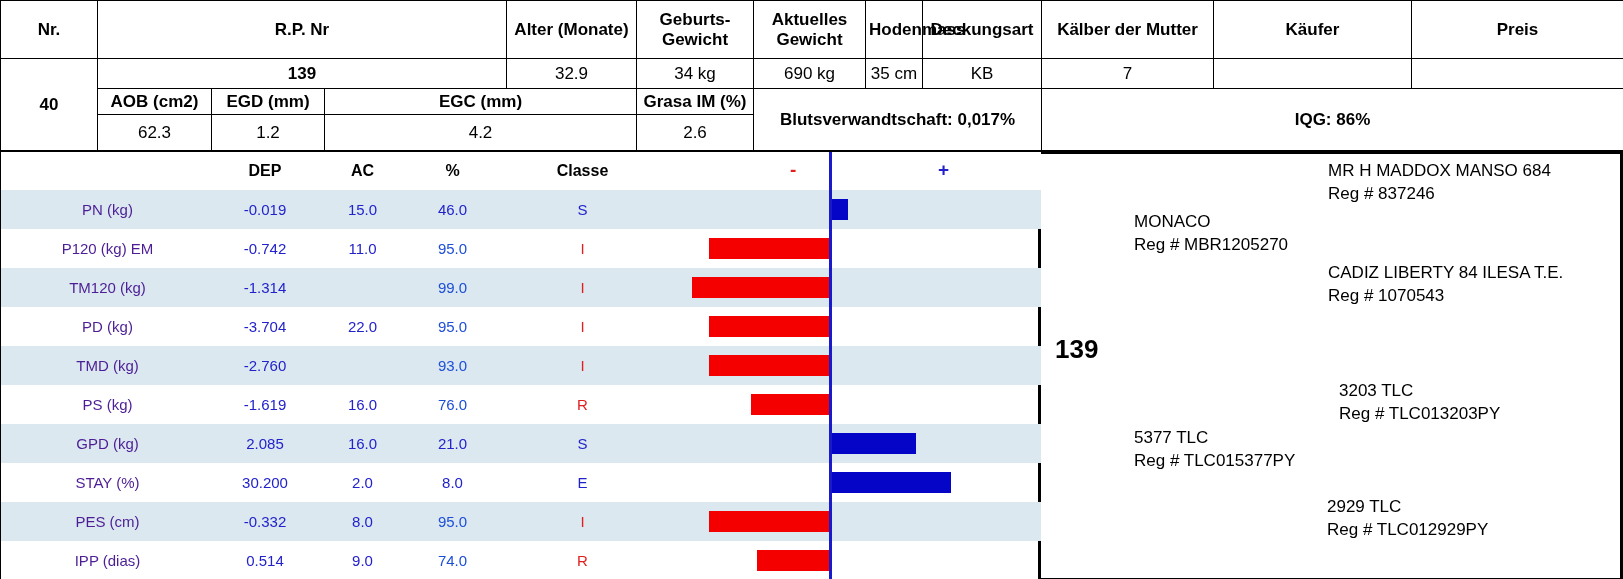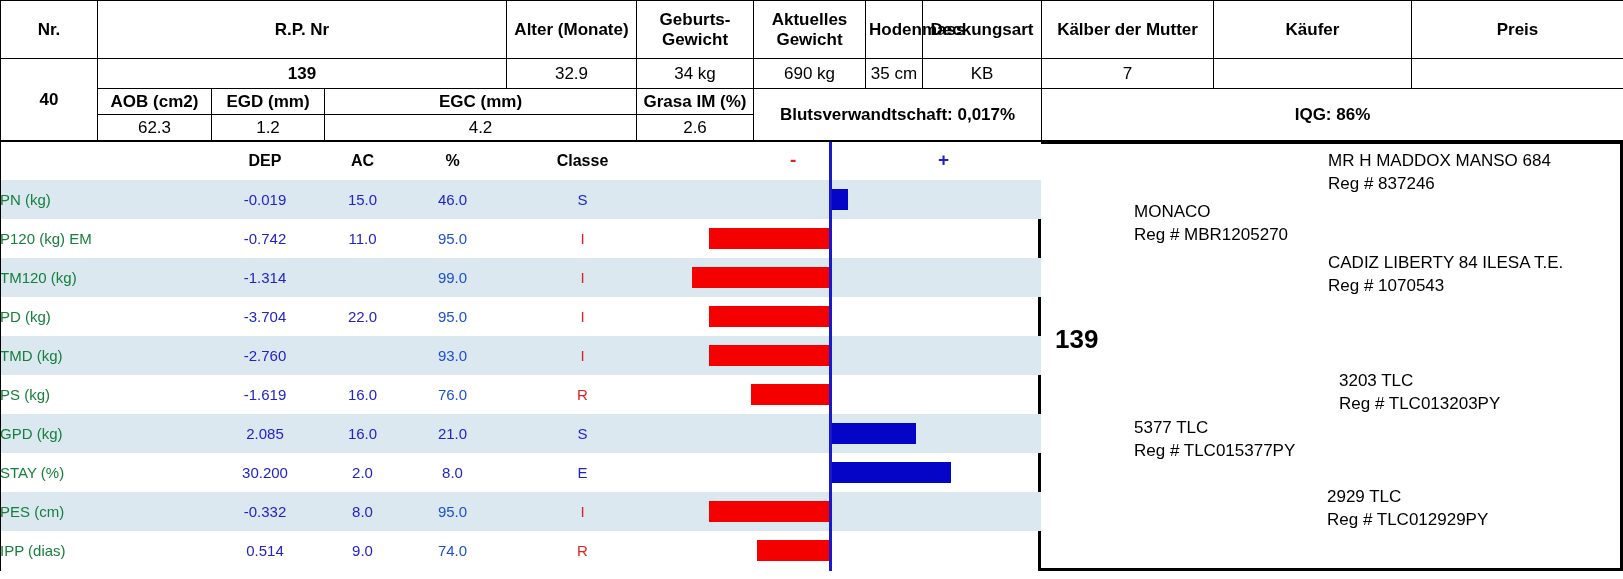--- a/index.html
+++ b/index.html
@@ -25,21 +25,21 @@
     border: 1px solid #000;
     text-align: center;
     vertical-align: middle;
     font-size: 17px;
     padding: 2px 3px;
   }
   table.hdr th { font-weight: bold; }
   .h-row1 th { height: 58px; line-height: 1.15; }
   .h-row2 td { height: 30px; }
   .h-row3 td { height: 26px; }
-  .h-row4 td { height: 26px; }
+  .h-row4 td { height: 36px; }
   .nr-cell { font-weight: bold; font-size: 21px; }
   .big139 { font-weight: bold; font-size: 21px; }
   .sub-hdr { font-weight: bold; font-size: 16px; }
   .blut { font-weight: bold; font-size: 17px; }
   .iqg  { font-weight: bold; font-size: 17px; }
 
   
   .lower {
     display: flex;
     width: 1623px;
@@ -67,21 +67,21 @@
   }
   table.epd tr.alt { background: #dbe8f0; }
   table.epd tr.hdrow td {
     font-weight: bold;
     font-size: 16px;
     color: #000;
     text-align: center;
     background: #ffffff;
     height: 38px;
   }
-  .c-trait { width: 215px; text-align: left; padding-right: 10px; color: #15803d; font-size: 15px; }
+  .c-trait { width: 215px; text-align: center; padding-right: 10px; color: #4c1d95; font-size: 15px; }
   .c-dep   { width: 100px; text-align: center; color: #2222cc; }
   .c-ac    { width: 95px;  text-align: center; color: #2222cc; }
   .c-pct   { width: 85px;  text-align: center; }
   .c-class { width: 175px; text-align: center; }
   .c-bar   { width: 371px; padding: 0; position: relative; }
 
   .pct-blue { color: #2222cc; }
   .pct-red  { color: #1d4ed8; }
   .cls-blue { color: #2222cc; }
   .cls-red  { color: #e02020; }

